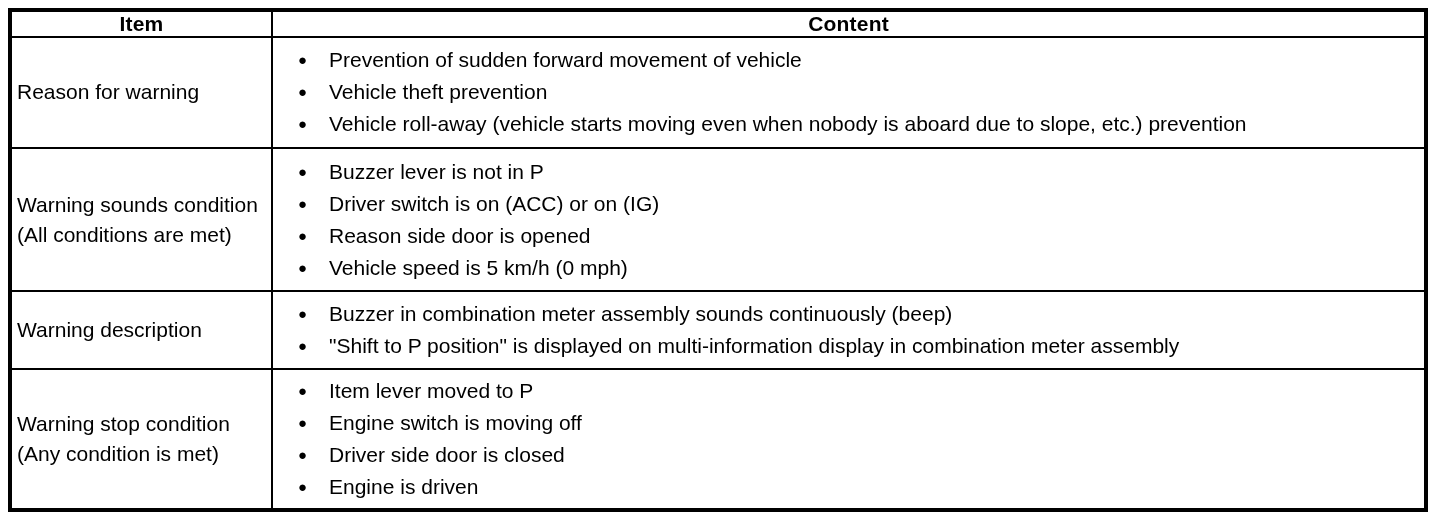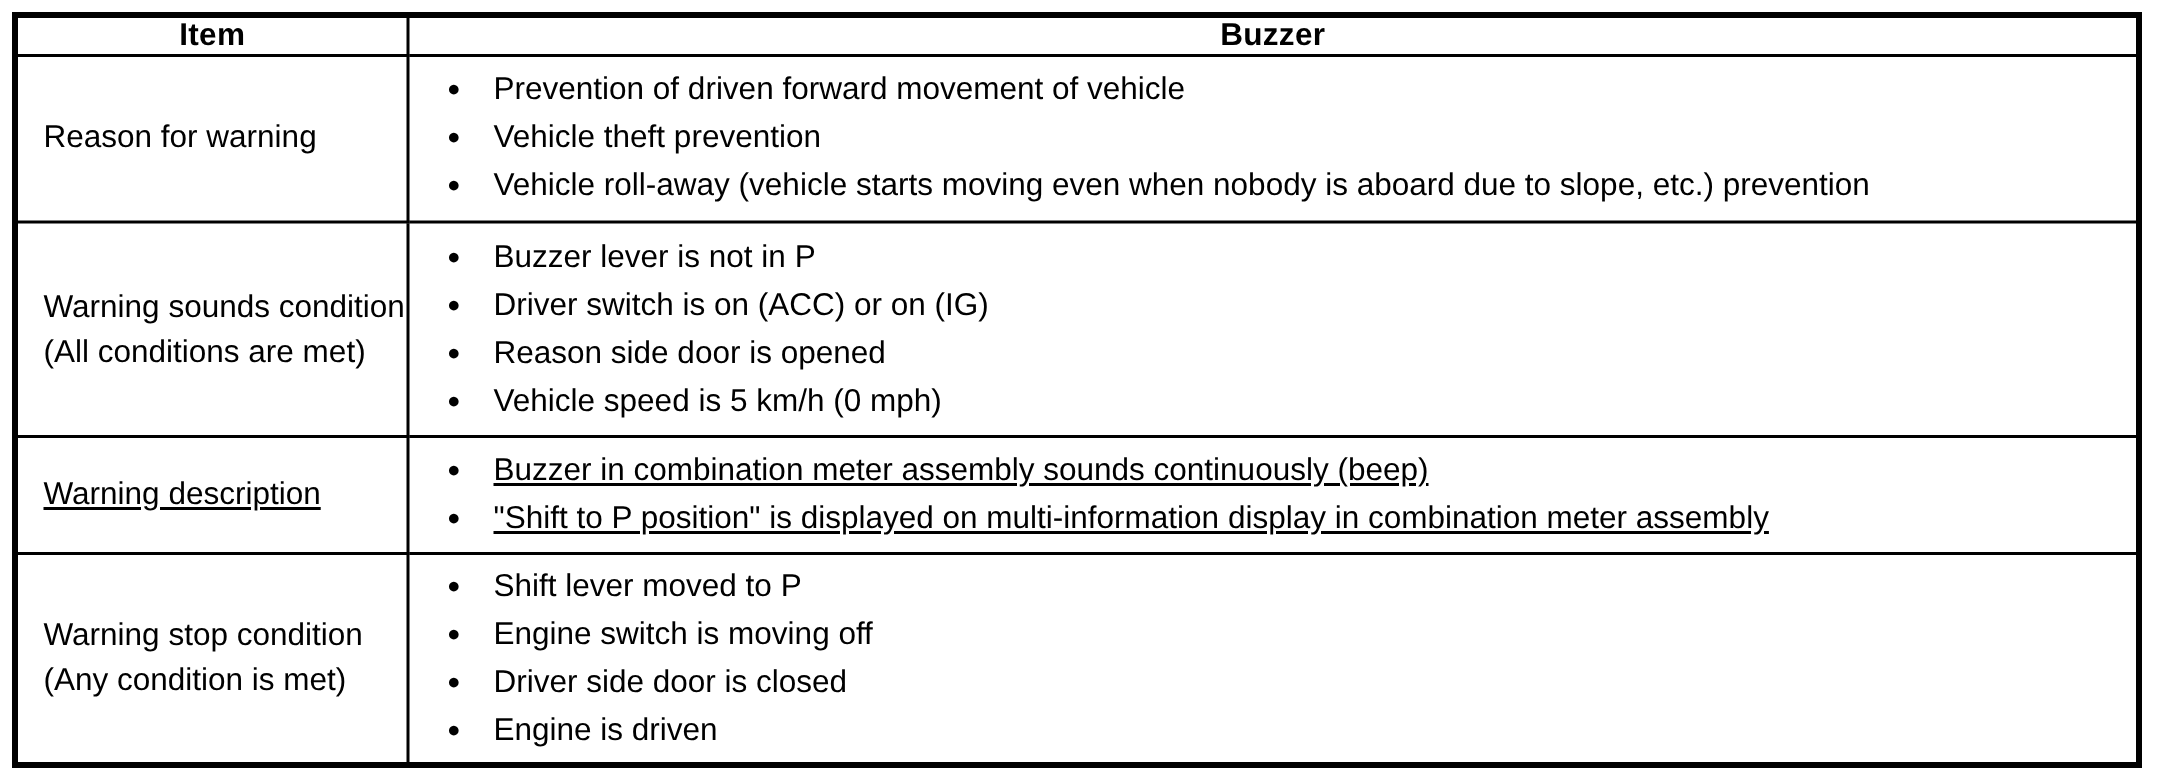--- a/index.html
+++ b/index.html
@@ -31,33 +31,33 @@
   }
   
   tr > *:first-child { border-left: 0; }
   tr > *:last-child  { border-right: 0; }
   thead th { border-top: 0; }
   tbody tr:last-child td { border-bottom: 0; }
 
   thead tr { height: 24px; }
   tr.row-1 { height: 106px; }
   tr.row-2 { height: 137px; }
-  tr.row-3 { height: 74px; text-decoration: underline; }
+  tr.row-3 { height: 74px; }
   tr.row-4 { height: 133px; }
 
   th.header-cell {
     font-size: 21px;
     font-weight: bold;
     text-align: center;
     letter-spacing: 0.2px;
   }
   td.item-cell {
     font-size: 21px;
     line-height: 30px;
-    padding-left: 17px;
+    padding-left: 5px;
     white-space: pre-line;
     text-align: left;
   }
   td.content-cell { text-align: left; }
   ul.bullet-list {
     margin: 0; padding: 0;
     list-style: none;
   }
   li.bullet-item {
     position: relative;
@@ -78,31 +78,31 @@
 
 <div class="table-wrap">
   <table class="spec-table">
     <colgroup>
       <col class="col-item">
       <col class="col-content">
     </colgroup>
     <thead>
       <tr class="header-row">
         <th class="header-cell">Item</th>
-        <th class="header-cell">Buzzer</th>
+        <th class="header-cell">Content</th>
       </tr>
     </thead>
     <tbody>
       <tr class="row-1">
         <td class="item-cell">Reason for warning</td>
         <td class="content-cell">
           <ul class="bullet-list">
             <li class="bullet-item">
               <span class="bullet">●</span>
-              <span class="bullet-text">Prevention of driven forward movement of vehicle</span>
+              <span class="bullet-text">Prevention of sudden forward movement of vehicle</span>
             </li>
             <li class="bullet-item">
               <span class="bullet">●</span>
               <span class="bullet-text">Vehicle theft prevention</span>
             </li>
             <li class="bullet-item">
               <span class="bullet">●</span>
               <span class="bullet-text">Vehicle roll-away (vehicle starts moving even when nobody is aboard due to slope, etc.) prevention</span>
             </li>
           </ul>
@@ -147,21 +147,21 @@
           </ul>
         </td>
       </tr>
       <tr class="row-4">
         <td class="item-cell">Warning stop condition
 (Any condition is met)</td>
         <td class="content-cell">
           <ul class="bullet-list">
             <li class="bullet-item">
               <span class="bullet">●</span>
-              <span class="bullet-text">Shift lever moved to P</span>
+              <span class="bullet-text">Item lever moved to P</span>
             </li>
             <li class="bullet-item">
               <span class="bullet">●</span>
               <span class="bullet-text">Engine switch is moving off</span>
             </li>
             <li class="bullet-item">
               <span class="bullet">●</span>
               <span class="bullet-text">Driver side door is closed</span>
             </li>
             <li class="bullet-item">

